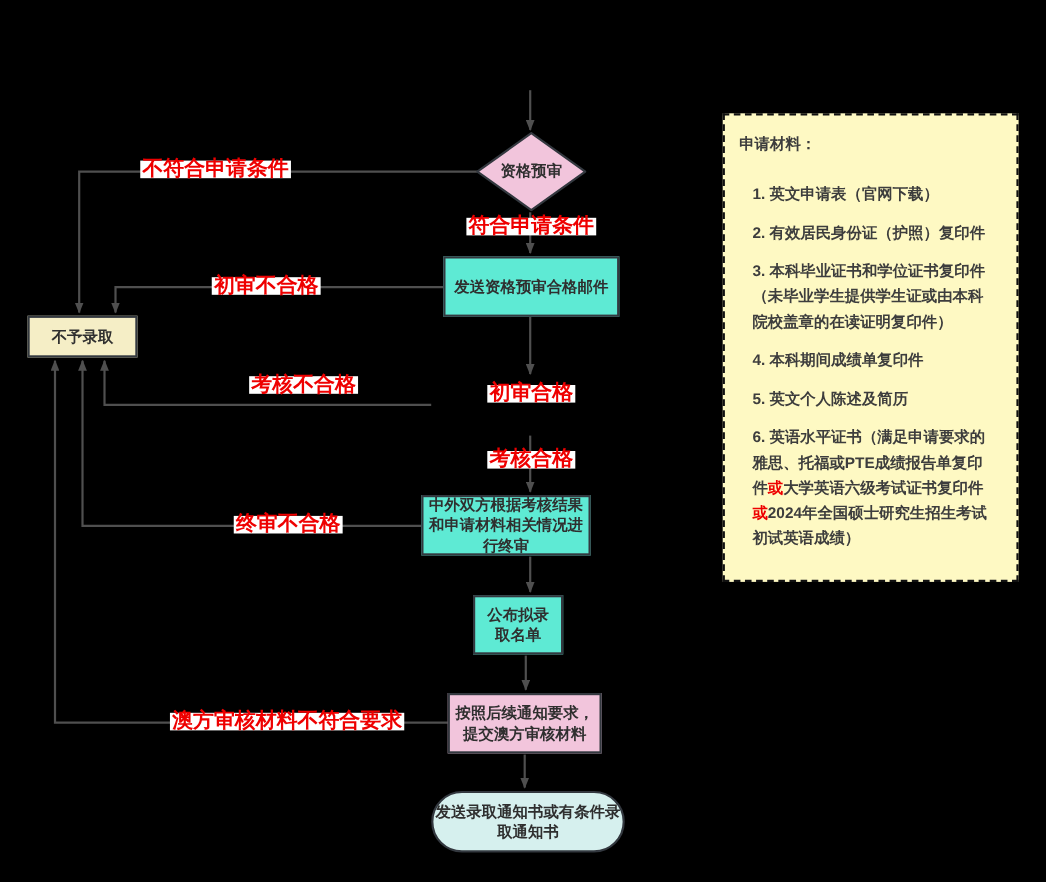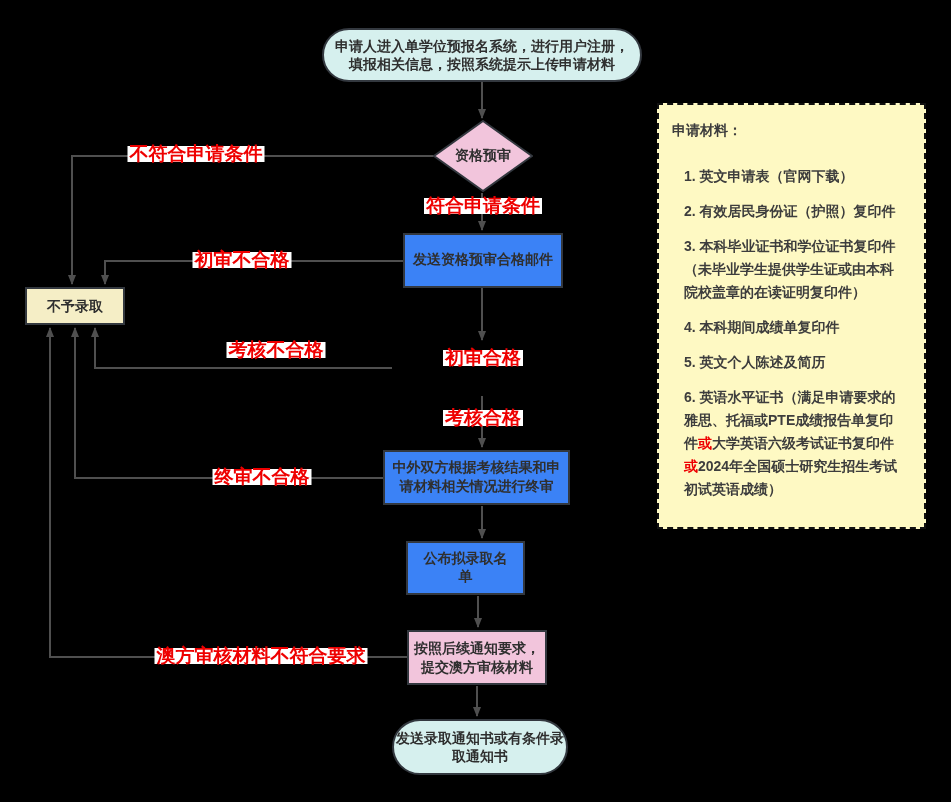--- a/index.html
+++ b/index.html
@@ -29,30 +29,30 @@
     align-items: center;
     justify-content: center;
     text-align: center;
     font-size: 14px;
     font-weight: bold;
     color: #2f2f2f;
     line-height: 1.32;
     border: 2px solid #33383f;
   }
   .node.terminator { border-radius: 28px; background: #d6f0ee; }
-  .node.process    { background: #3b82f6; font-family: Liberation Serif, serif; }
+  .node.process    { background: #5eead4; }
   .node.pink       { background: #f2c5dc; }
   .node.yellow     { background: #f5eec6; }
 
   #node-start        { left: 322px; top: 28px;  width: 320px; height: 54px; padding: 0 6px; }
   #node-reject       { left: 25px;  top: 287px; width: 100px; height: 38px; }
   #node-send-email   { left: 403px; top: 233px; width: 160px; height: 55px; padding: 0 4px; }
   #node-exam         { left: 392px; top: 343px; width: 178px; height: 53px; padding: 0 4px; }
-  #node-final-review { left: 383px; top: 450px; width: 187px; height: 55px; padding: 0 5px; }
-  #node-announce     { left: 406px; top: 541px; width: 119px; height: 54px; padding: 0 10px; }
+  #node-final-review { left: 383px; top: 450px; width: 154px; height: 55px; padding: 0 5px; }
+  #node-announce     { left: 430px; top: 541px; width: 82px; height: 54px; padding: 0 10px; }
   #node-submit-aus   { left: 407px; top: 630px; width: 140px; height: 55px; padding: 0 4px; }
   #node-offer        { left: 392px; top: 719px; width: 176px; height: 56px; padding: 0 2px; }
 
   
   #node-precheck {
     position: absolute;
     left: 433px; top: 120px;
     width: 100px; height: 72px;
   }
   #node-precheck .diamond-label {
@@ -119,21 +119,20 @@
     <polyline points="482,288 482,340" fill="none" stroke="#4f4f4f" stroke-width="2" marker-end="url(#arr)"></polyline>
     <polyline points="392,368 95,368 95,328" fill="none" stroke="#4f4f4f" stroke-width="2" marker-end="url(#arr)"></polyline>
     <polyline points="482,396 482,447" fill="none" stroke="#4f4f4f" stroke-width="2" marker-end="url(#arr)"></polyline>
     <polyline points="383,478 75,478 75,328" fill="none" stroke="#4f4f4f" stroke-width="2" marker-end="url(#arr)"></polyline>
     <polyline points="482,506 482,538" fill="none" stroke="#4f4f4f" stroke-width="2" marker-end="url(#arr)"></polyline>
     <polyline points="478,596 478,627" fill="none" stroke="#4f4f4f" stroke-width="2" marker-end="url(#arr)"></polyline>
     <polyline points="407,657 50,657 50,328" fill="none" stroke="#4f4f4f" stroke-width="2" marker-end="url(#arr)"></polyline>
     <polyline points="477,686 477,716" fill="none" stroke="#4f4f4f" stroke-width="2" marker-end="url(#arr)"></polyline>
   </svg>
 
-  <div id="node-start" class="node terminator">申请人进入单学位预报名系统，进行用户注册，填报相关信息，按照系统提示上传申请材料</div>
 
   <div id="node-precheck">
     <svg width="100" height="72" viewBox="0 0 100 72">
       <polygon points="50,1 99,36 50,71 1,36" fill="#f2c5dc" stroke="#33383f" stroke-width="2"></polygon>
     </svg>
     <span class="diamond-label">资格预审</span>
   </div>
 
   <div id="node-reject" class="node yellow">不予录取</div>
   <div id="node-send-email" class="node process">发送资格预审合格邮件</div>

